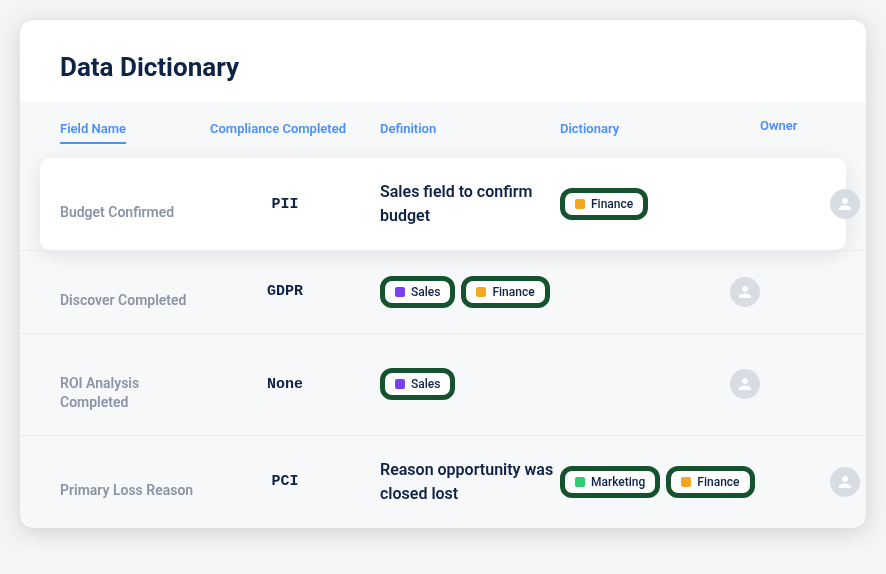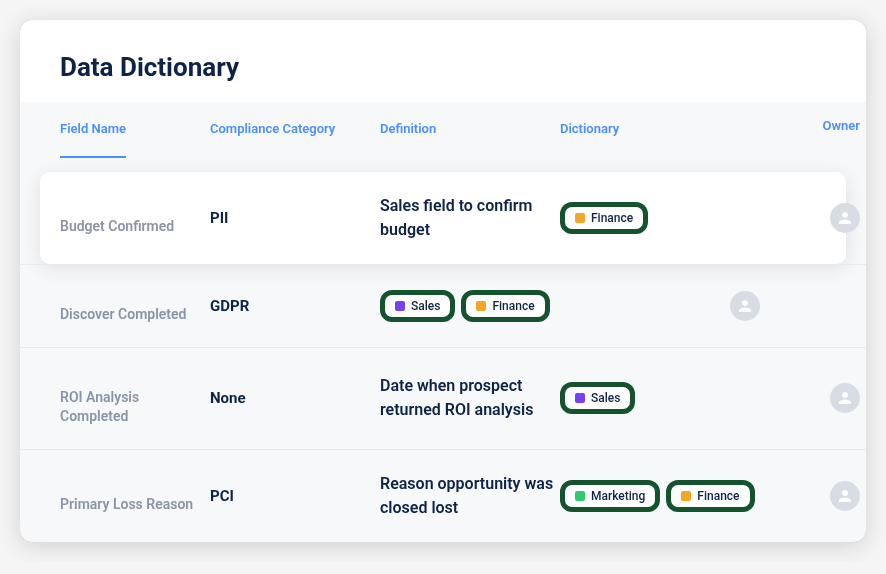--- a/index.html
+++ b/index.html
@@ -34,26 +34,26 @@
       align-items: start;
     }
     .header-cell {
       font-size: 13px;
       font-weight: 600;
       color: #4a8fff;
       cursor: pointer;
     }
     .header-cell.active {
       border-bottom: 2px solid #4a8fff;
-      padding-bottom: 20px;
+      padding-bottom: 6px;
       display: inline-block;
       width: fit-content;
     }
     .header-cell.owner {
-      text-align: right;
+      text-align: left;
     }
     .data-row {
       display: grid;
       grid-template-columns: 150px 170px 180px 200px 100px;
       padding: 22px 40px;
       align-items: center;
       border-top: 1px solid #e8eaed;
     }
     .data-row.elevated {
       background: #fff;
@@ -67,22 +67,23 @@
       font-size: 14px;
       font-weight: 600;
       color: #8a94a6;
       line-height: 1.4;
       margin-top: 18px;
     }
     .compliance {
       font-size: 15px;
       font-weight: 700;
       color: #0f2347;
-      text-align: left;
+      text-align: center;
       padding-right: 20px;
+      font-family: Liberation Mono, monospace;
     }
     .definition {
       font-size: 16px;
       font-weight: 600;
       color: #0f2347;
       line-height: 1.5;
     }
     .stakeholders {
       display: flex;
       gap: 6px;
@@ -127,21 +128,21 @@
 </head>
 <body>
 
 <div class="card">
   <div class="title-section">
     <h1 class="title">Data Dictionary</h1>
   </div>
   <div class="table-section">
     <div class="header-row">
       <div><span class="header-cell active">Field Name</span></div>
-      <div><span class="header-cell">Compliance Category</span></div>
+      <div><span class="header-cell">Compliance Completed</span></div>
       <div><span class="header-cell">Definition</span></div>
       <div><span class="header-cell">Dictionary</span></div>
       <div class="header-cell owner">Owner</div>
     </div>
     <div id="rows-container">
         <div class="data-row elevated">
           <div class="field-name">Budget Confirmed</div>
           <div class="compliance">PII</div>
           <div class="definition">Sales field to confirm budget</div>
           <div class="stakeholders">
@@ -175,21 +176,20 @@
             <div class="avatar">
               <svg viewBox="0 0 24 24">
                 <path d="M12 12c2.21 0 4-1.79 4-4s-1.79-4-4-4-4 1.79-4 4 1.79 4 4 4zm0 2c-2.67 0-8 1.34-8 4v2h16v-2c0-2.66-5.33-4-8-4z"></path>
               </svg>
             </div>
           </div>
         </div>
         <div class="data-row">
           <div class="field-name">ROI Analysis Completed</div>
           <div class="compliance">None</div>
-          <div class="definition">Date when prospect returned ROI analysis</div>
           <div class="stakeholders">
             <span class="tag">
               <span class="tag-swatch" style="background: rgb(123, 63, 242);"></span>
               <span>Sales</span>
             </span>
           </div>
           <div class="owner-cell">
             <div class="avatar">
               <svg viewBox="0 0 24 24">
                 <path d="M12 12c2.21 0 4-1.79 4-4s-1.79-4-4-4-4 1.79-4 4 1.79 4 4 4zm0 2c-2.67 0-8 1.34-8 4v2h16v-2c0-2.66-5.33-4-8-4z"></path>

